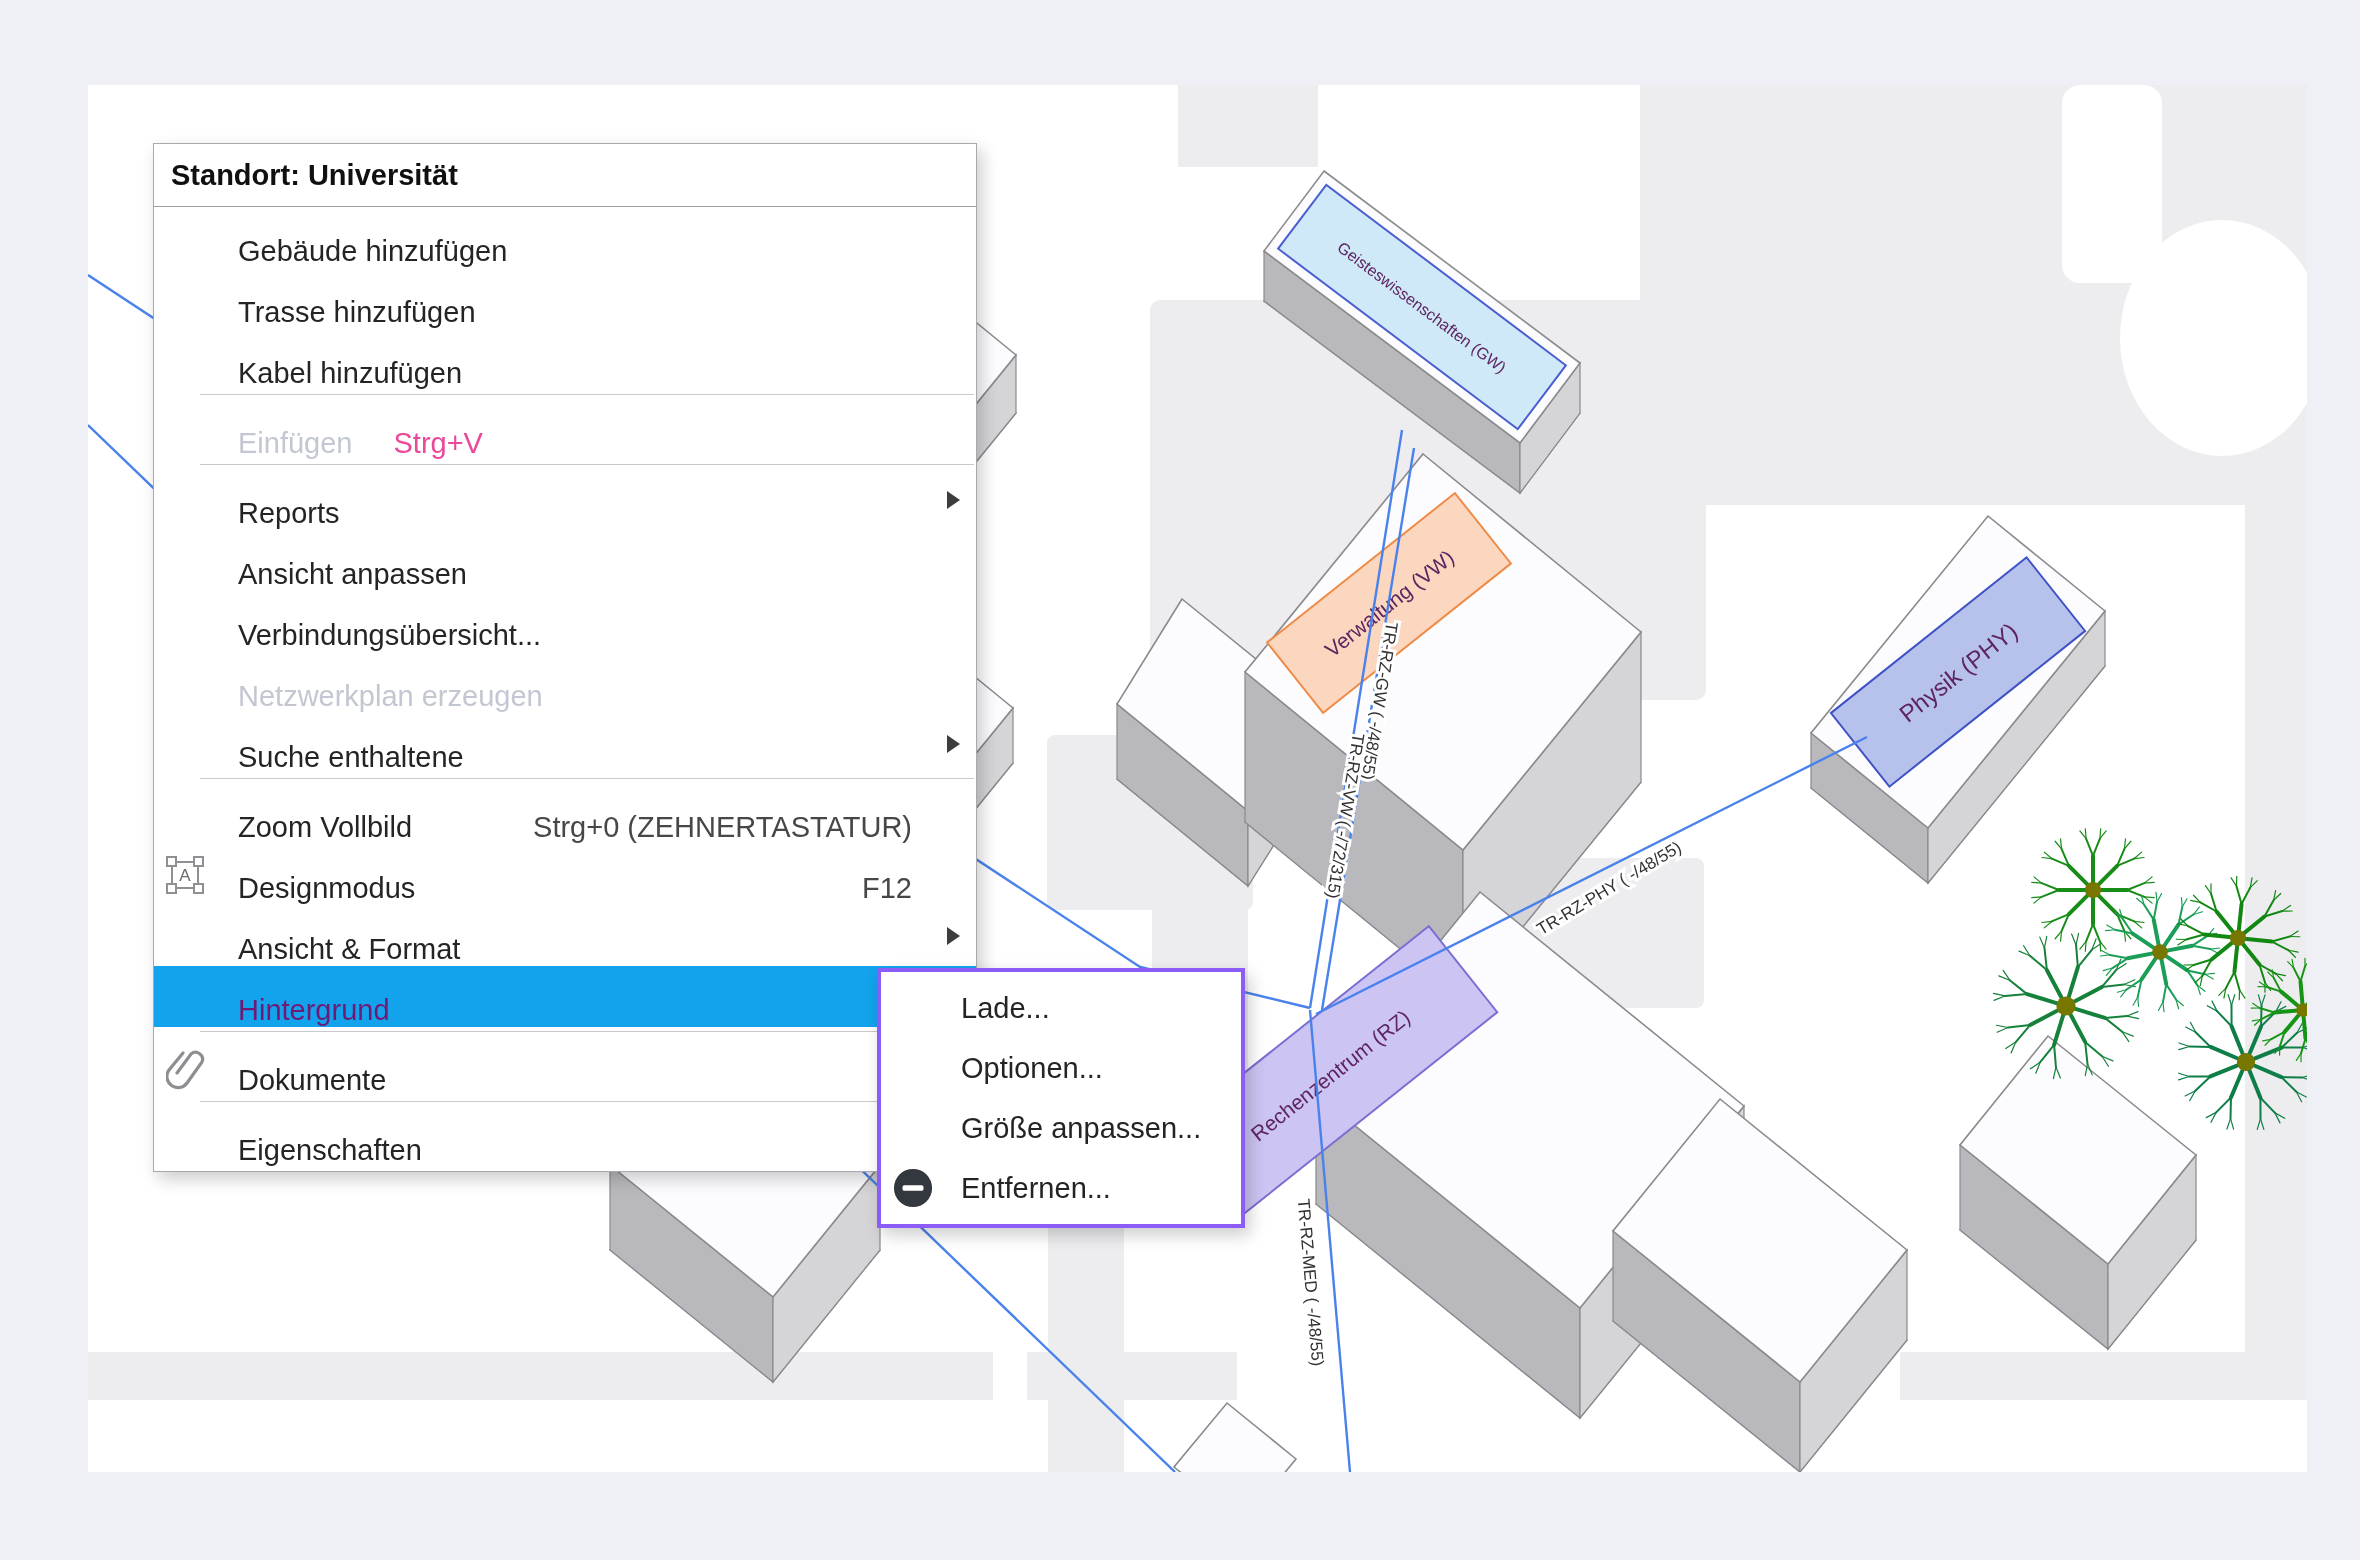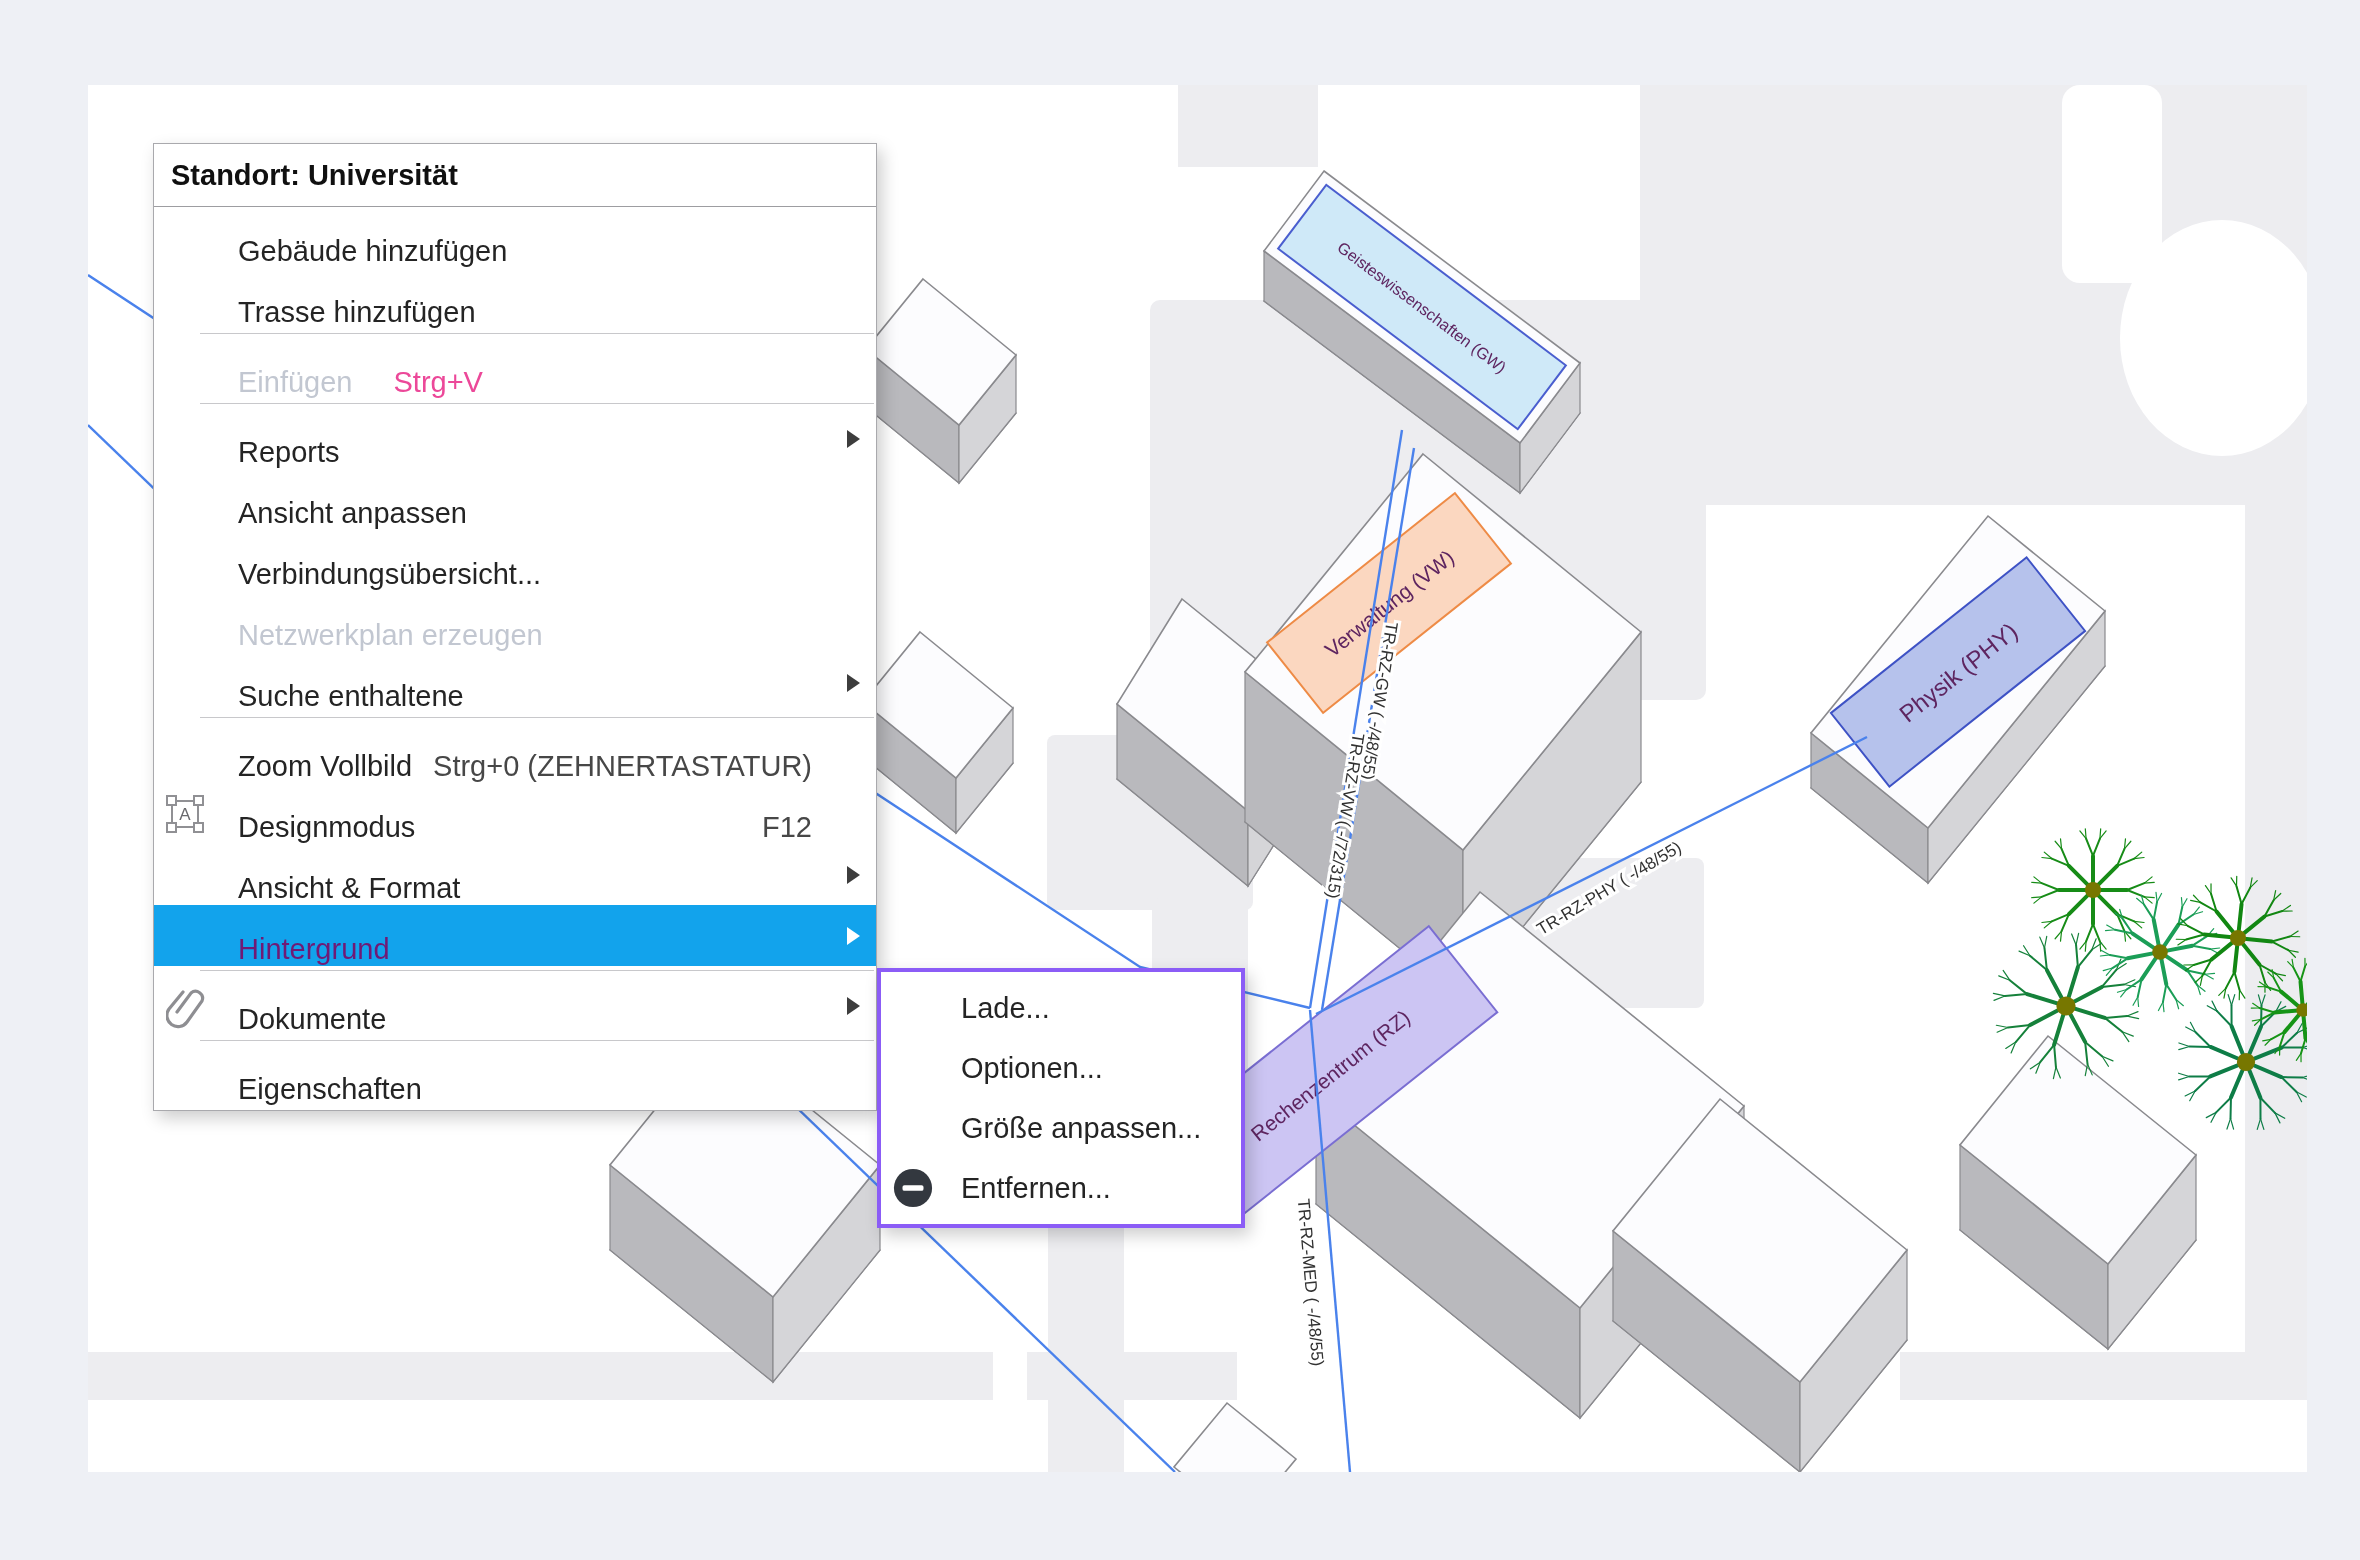--- a/index.html
+++ b/index.html
@@ -1,21 +1,21 @@
 <!DOCTYPE html>
 <html><head>
 <meta charset="utf-8">
 <style>
   html,body{margin:0;padding:0;background:#eef0f5;font-family:"Liberation Sans",sans-serif;}
   #stage{position:relative;width:2360px;height:1560px;background:#eef0f5;overflow:hidden;}
   #canvas{position:absolute;left:88px;top:85px;width:2219px;height:1387px;background:#ffffff;overflow:hidden;}
   #mapsvg{position:absolute;left:-88px;top:-85px;}
 
   
-  #context-menu{position:absolute;left:153px;top:143px;width:724px;background:#ffffff;
+  #context-menu{position:absolute;left:153px;top:143px;width:824px;background:#ffffff;
     border:1px solid #a9a9ad;box-shadow:5px 7px 16px rgba(0,0,0,.20);z-index:10;padding-bottom:4px;box-sizing:border-box;}
   .mheader{height:62px;line-height:62px;padding-left:17px;font-weight:bold;font-size:29px;color:#101010;
     border-bottom:1px solid #9d9da1;}
   .mrow{position:relative;height:61px;display:flex;align-items:flex-end;font-size:29px;color:#242424;
     padding-left:84px;padding-right:14px;box-sizing:border-box;}
   .mrow .lbl{white-space:nowrap;}
   .mrow .sc{margin-left:auto;padding-right:50px;color:#474747;white-space:nowrap;}
   .mrow.dis{color:#c2c7d1;}
   .mrow.dis .sc{color:#ec4899;margin-left:41px;}
   .mrow.hl{background:#12A3EC;color:#701a75;}
@@ -528,20 +528,23 @@
 
   <div id="context-menu">
     <div class="mheader">Standort: Universität</div>
     <div id="menu-items">
         <div class="mrow">
           <span class="lbl">Gebäude hinzufügen</span>
         </div>
         <div class="mrow">
           <span class="lbl">Trasse hinzufügen</span>
         </div>
+        <div class="mrow">
+          <span class="lbl">Kabel hinzufügen</span>
+        </div>
         <div class="msep"></div>
         <div class="mrow dis">
           <span class="lbl">Einfügen</span>
           <span class="sc">Strg+V</span>
         </div>
         <div class="msep"></div>
         <div class="mrow">
           <span class="lbl">Reports</span>
           <span class="arrow"></span>
         </div>

